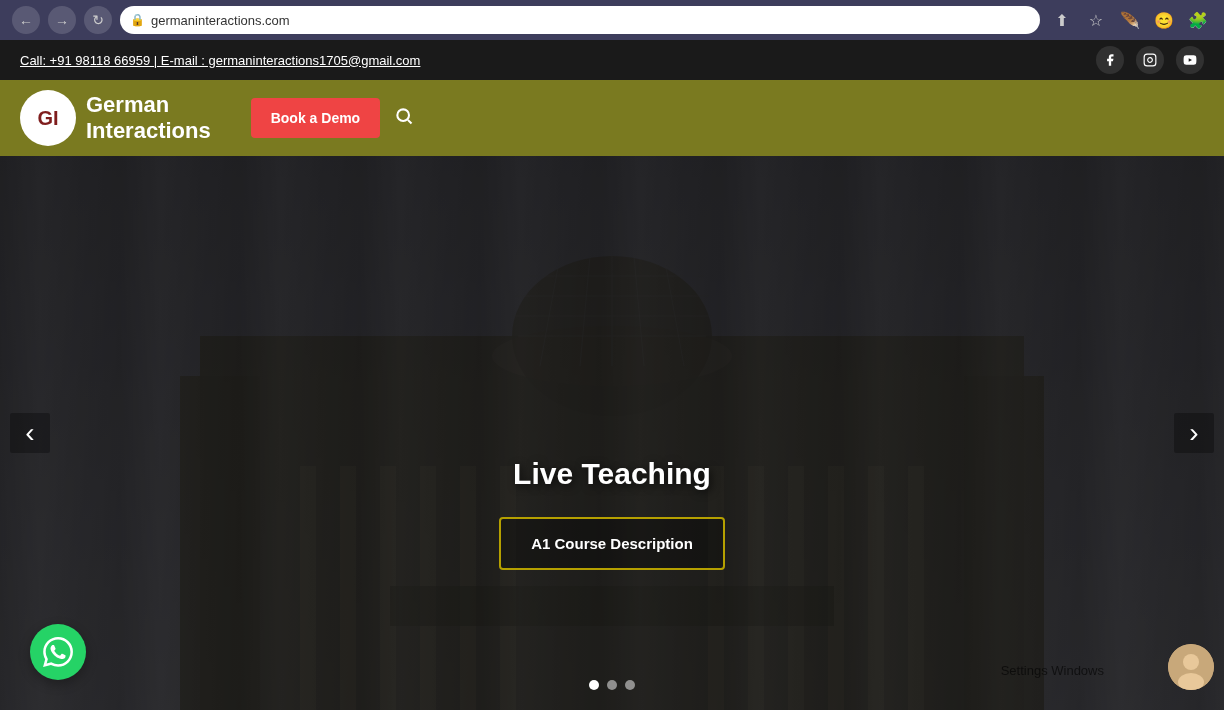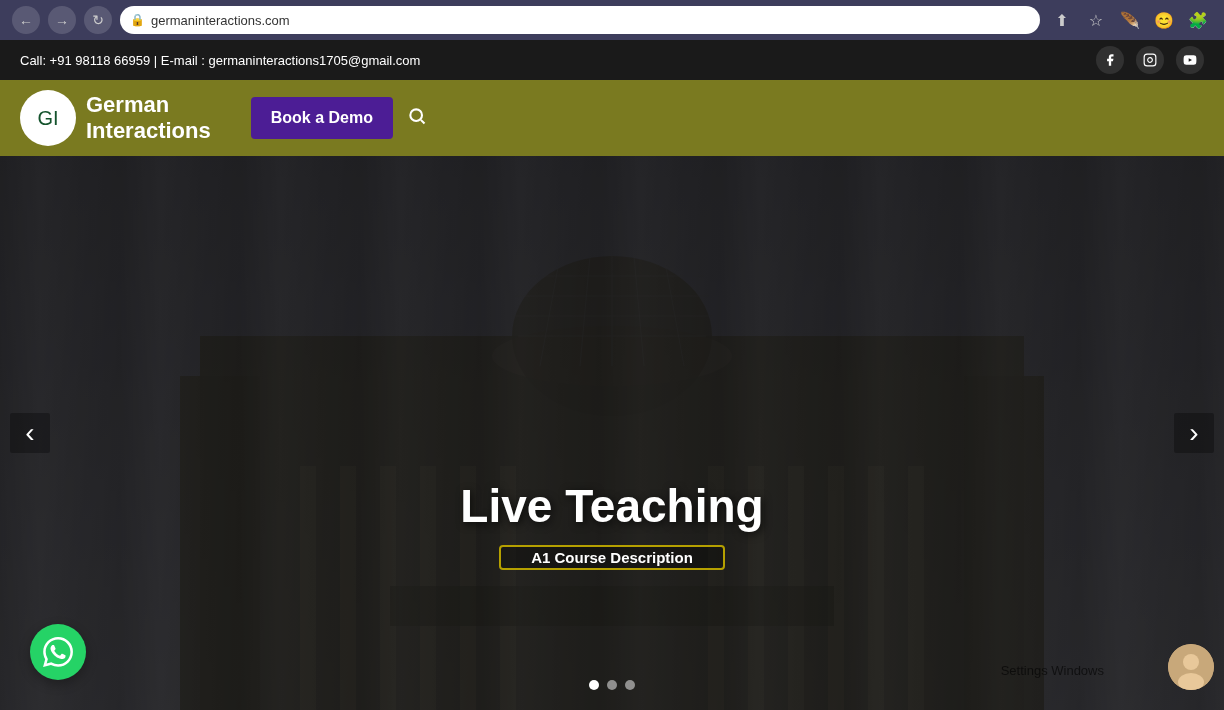--- a/index.html
+++ b/index.html
@@ -54,20 +54,21 @@
     
     .top-bar {
       background: #1a1a1a;
       color: #fff;
       height: 40px;
       display: flex;
       align-items: center;
       justify-content: space-between;
       padding: 0 20px;
       font-size: 13px;
+      text-decoration: underline;
     }
     .top-bar-contact { }
     .top-bar-social { display: flex; gap: 12px; align-items: center; }
     .social-icon {
       width: 28px; height: 28px;
       border-radius: 50%;
       background: rgba(255,255,255,0.1);
       display: flex; align-items: center; justify-content: center;
       font-size: 14px;
       cursor: pointer;
@@ -90,22 +91,22 @@
       margin-right: 30px;
       text-decoration: none;
       color: #fff;
     }
     .logo-circle {
       width: 56px; height: 56px;
       background: #fff;
       border-radius: 50%;
       display: flex; align-items: center; justify-content: center;
       font-size: 20px;
-      font-weight: normal;
-      color: #14532d;
+      font-weight: bold;
+      color: #7f1d1d;
       flex-shrink: 0;
     }
     .logo-text {
       font-size: 22px;
       font-weight: bold;
       color: #fff;
       line-height: 1.2;
     }
     .nav-links {
       display: flex;
@@ -124,25 +125,25 @@
       cursor: pointer;
       white-space: nowrap;
       border-bottom: 3px solid transparent;
       transition: border-color 0.2s;
     }
     .nav-link.active { border-bottom-color: #fff; }
     .nav-link-courses {
       display: flex; align-items: center; gap: 4px;
     }
     .book-demo-btn {
-      background: #4c1d95;
+      background: #ef4444;
       color: #fff;
       border: none;
       padding: 12px 20px;
-      font-size: 16px;
+      font-size: 14px;
       font-weight: bold;
       cursor: pointer;
       border-radius: 4px;
       margin-left: 10px;
       white-space: nowrap;
     }
     .search-icon-nav {
       color: #fff;
       font-size: 18px;
       margin-left: 14px;
@@ -171,35 +172,35 @@
     .hero-content {
       position: absolute;
       bottom: 140px;
       left: 50%;
       transform: translateX(-50%);
       text-align: center;
       color: #fff;
       width: 700px;
     }
     .hero-title {
-      font-size: 46px;
+      font-size: 30px;
       font-weight: bold;
-      margin-bottom: 12px;
+      margin-bottom: 26px;
       text-shadow: 2px 2px 8px rgba(0,0,0,0.7);
     }
     .hero-subtitle {
       font-size: 16px;
       margin-bottom: 30px;
       text-shadow: 1px 1px 4px rgba(0,0,0,0.7);
     }
     .hero-btn {
       background: transparent;
       color: #fff;
       border: 2px solid #b5a000;
-      padding: 2px 30px;
+      padding: 16px 30px;
       font-size: 15px;
       font-weight: bold;
       cursor: pointer;
       border-radius: 4px;
       background: rgba(0,0,0,0.3);
     }
 
     
     .carousel-prev, .carousel-next {
       position: absolute;

